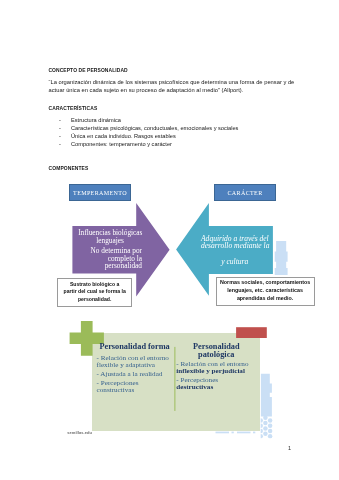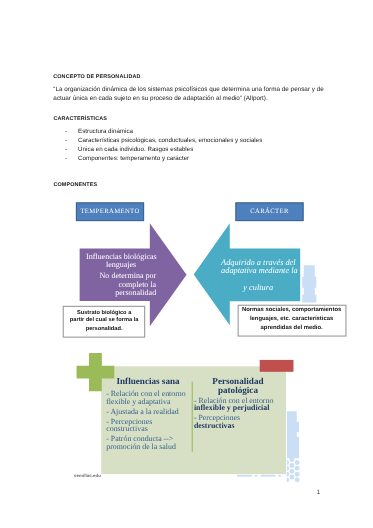--- a/index.html
+++ b/index.html
@@ -84,21 +84,21 @@
     <div class="chip chip-right">
       <span>CARÁCTER</span>
     </div>
 
     <div class="arrowtext at-left">
       <div class="atp"><span>Influencias biológicas</span><br><span>lenguajes</span></div>
       <div class="atp"><span>No determina por</span><br><span>completo la</span><br><span>personalidad</span></div>
     </div>
 
     <div class="arrowtext at-right">
-      <div class="atp"><span>Adquirido a través del</span><br><span>adaptativa mediante la</span><br><br><span>y cultura</span></div>
+      <div class="atp"><span>Adquirido a través del</span><br><span>desarrollo mediante la</span><br><br><span>y cultura</span></div>
     </div>
 
     <div class="note note-left">
       <div class="note-inner"><span>Sustrato biológico a</span><br><span>partir del cual se forma la</span><br><span>personalidad.</span></div>
     </div>
     <div class="note note-right">
       <div class="note-inner"><span>Normas sociales, comportamientos</span><br><span>lenguajes, etc. características</span><br><span>aprendidas del medio.</span></div>
     </div>
   </div>
 
@@ -128,26 +128,25 @@
       </g>
       <g fill="#cadff5">
         <rect x="155.5" y="113.6" width="13.5" height="1.7"></rect>
         <rect x="171.5" y="113.6" width="2.3" height="1.7"></rect>
         <rect x="177" y="113.6" width="13.5" height="1.7"></rect>
         <rect x="193" y="113.6" width="2.3" height="1.7"></rect>
       </g>
     </svg>
 
     <div class="col col-healthy">
-      <div class="col-title">Influencias sana</div>
+      <div class="col-title">Personalidad forma</div>
       <div class="col-body">
         <p><span>- Relación con el entorno</span><br><span>flexible y adaptativa</span></p>
         <p><span>- Ajustada a la realidad</span></p>
         <p><span>- Percepciones</span><br><span>constructivas</span></p>
-        <p><span>- Patrón conducta --&gt;</span><br><span>promoción de la salud</span></p>
       </div>
     </div>
 
     <div class="col col-patho">
       <div class="col-title"><span>Personalidad</span><br><span>patológica</span></div>
       <div class="col-body">
         <p><span>- Relación con el entorno</span><br><b>inflexible y perjudicial</b></p>
         <p><span>- Percepciones</span><br><b>destructivas</b></p>
       </div>
     </div>

